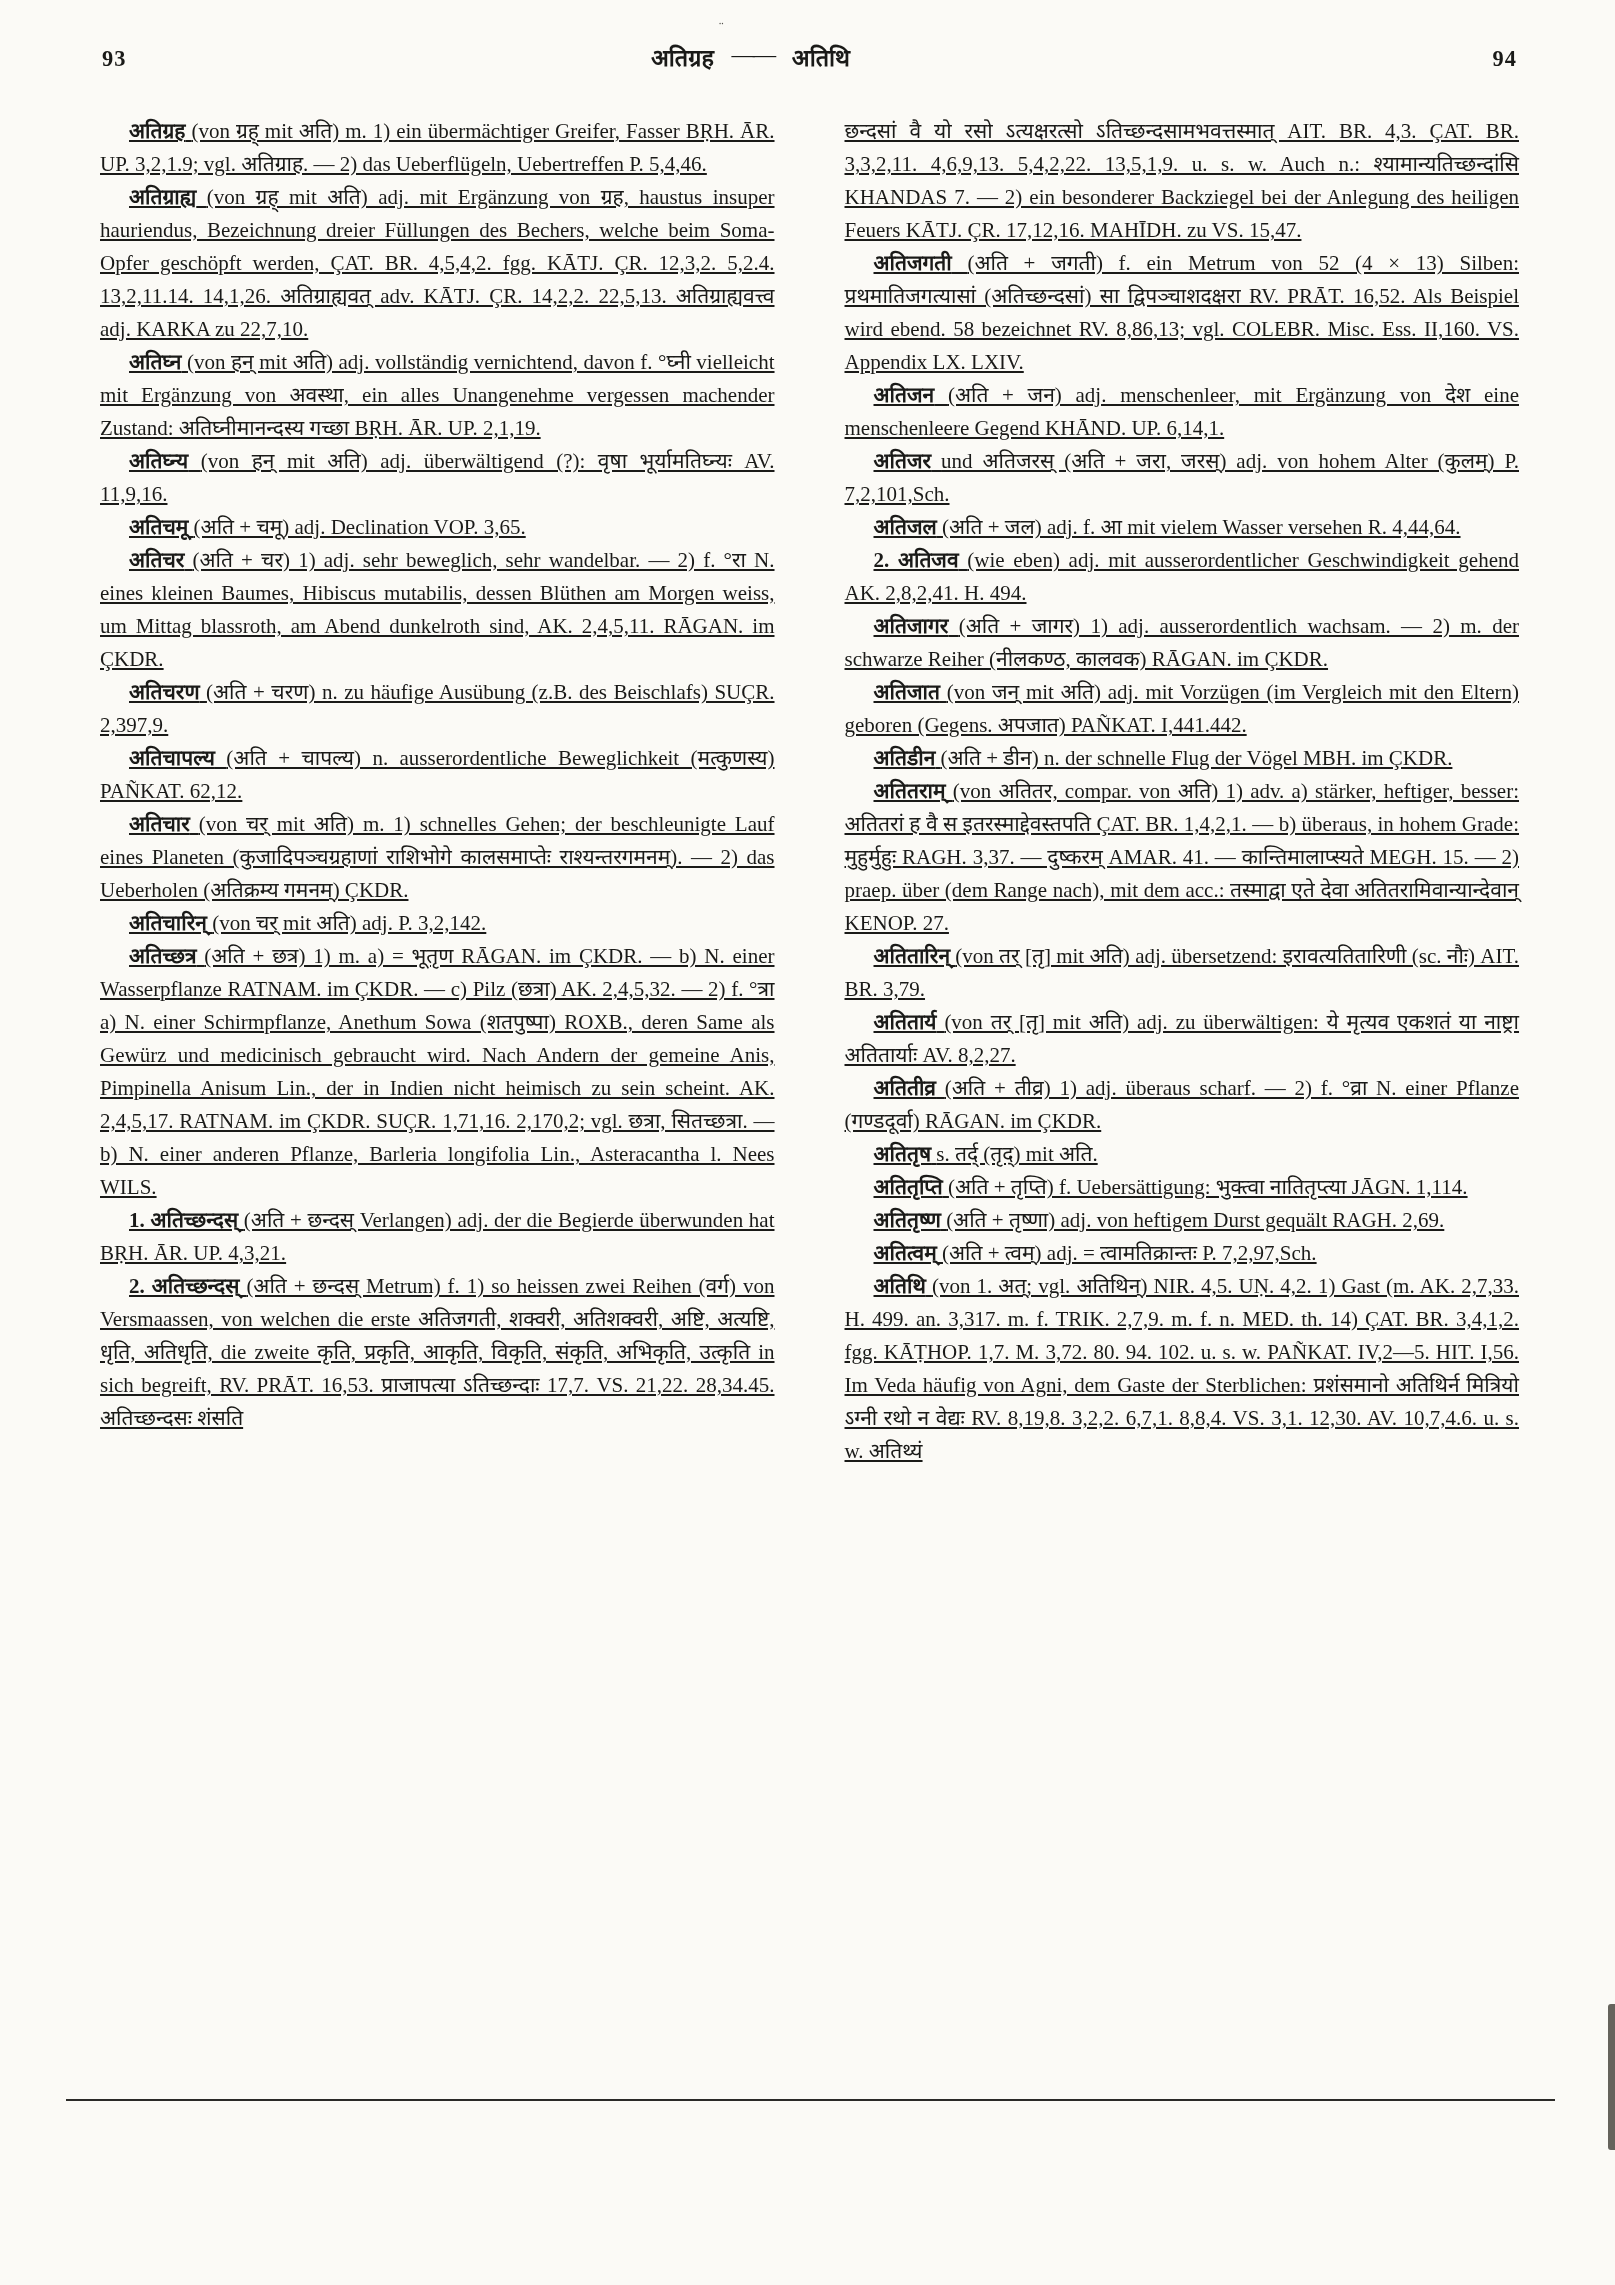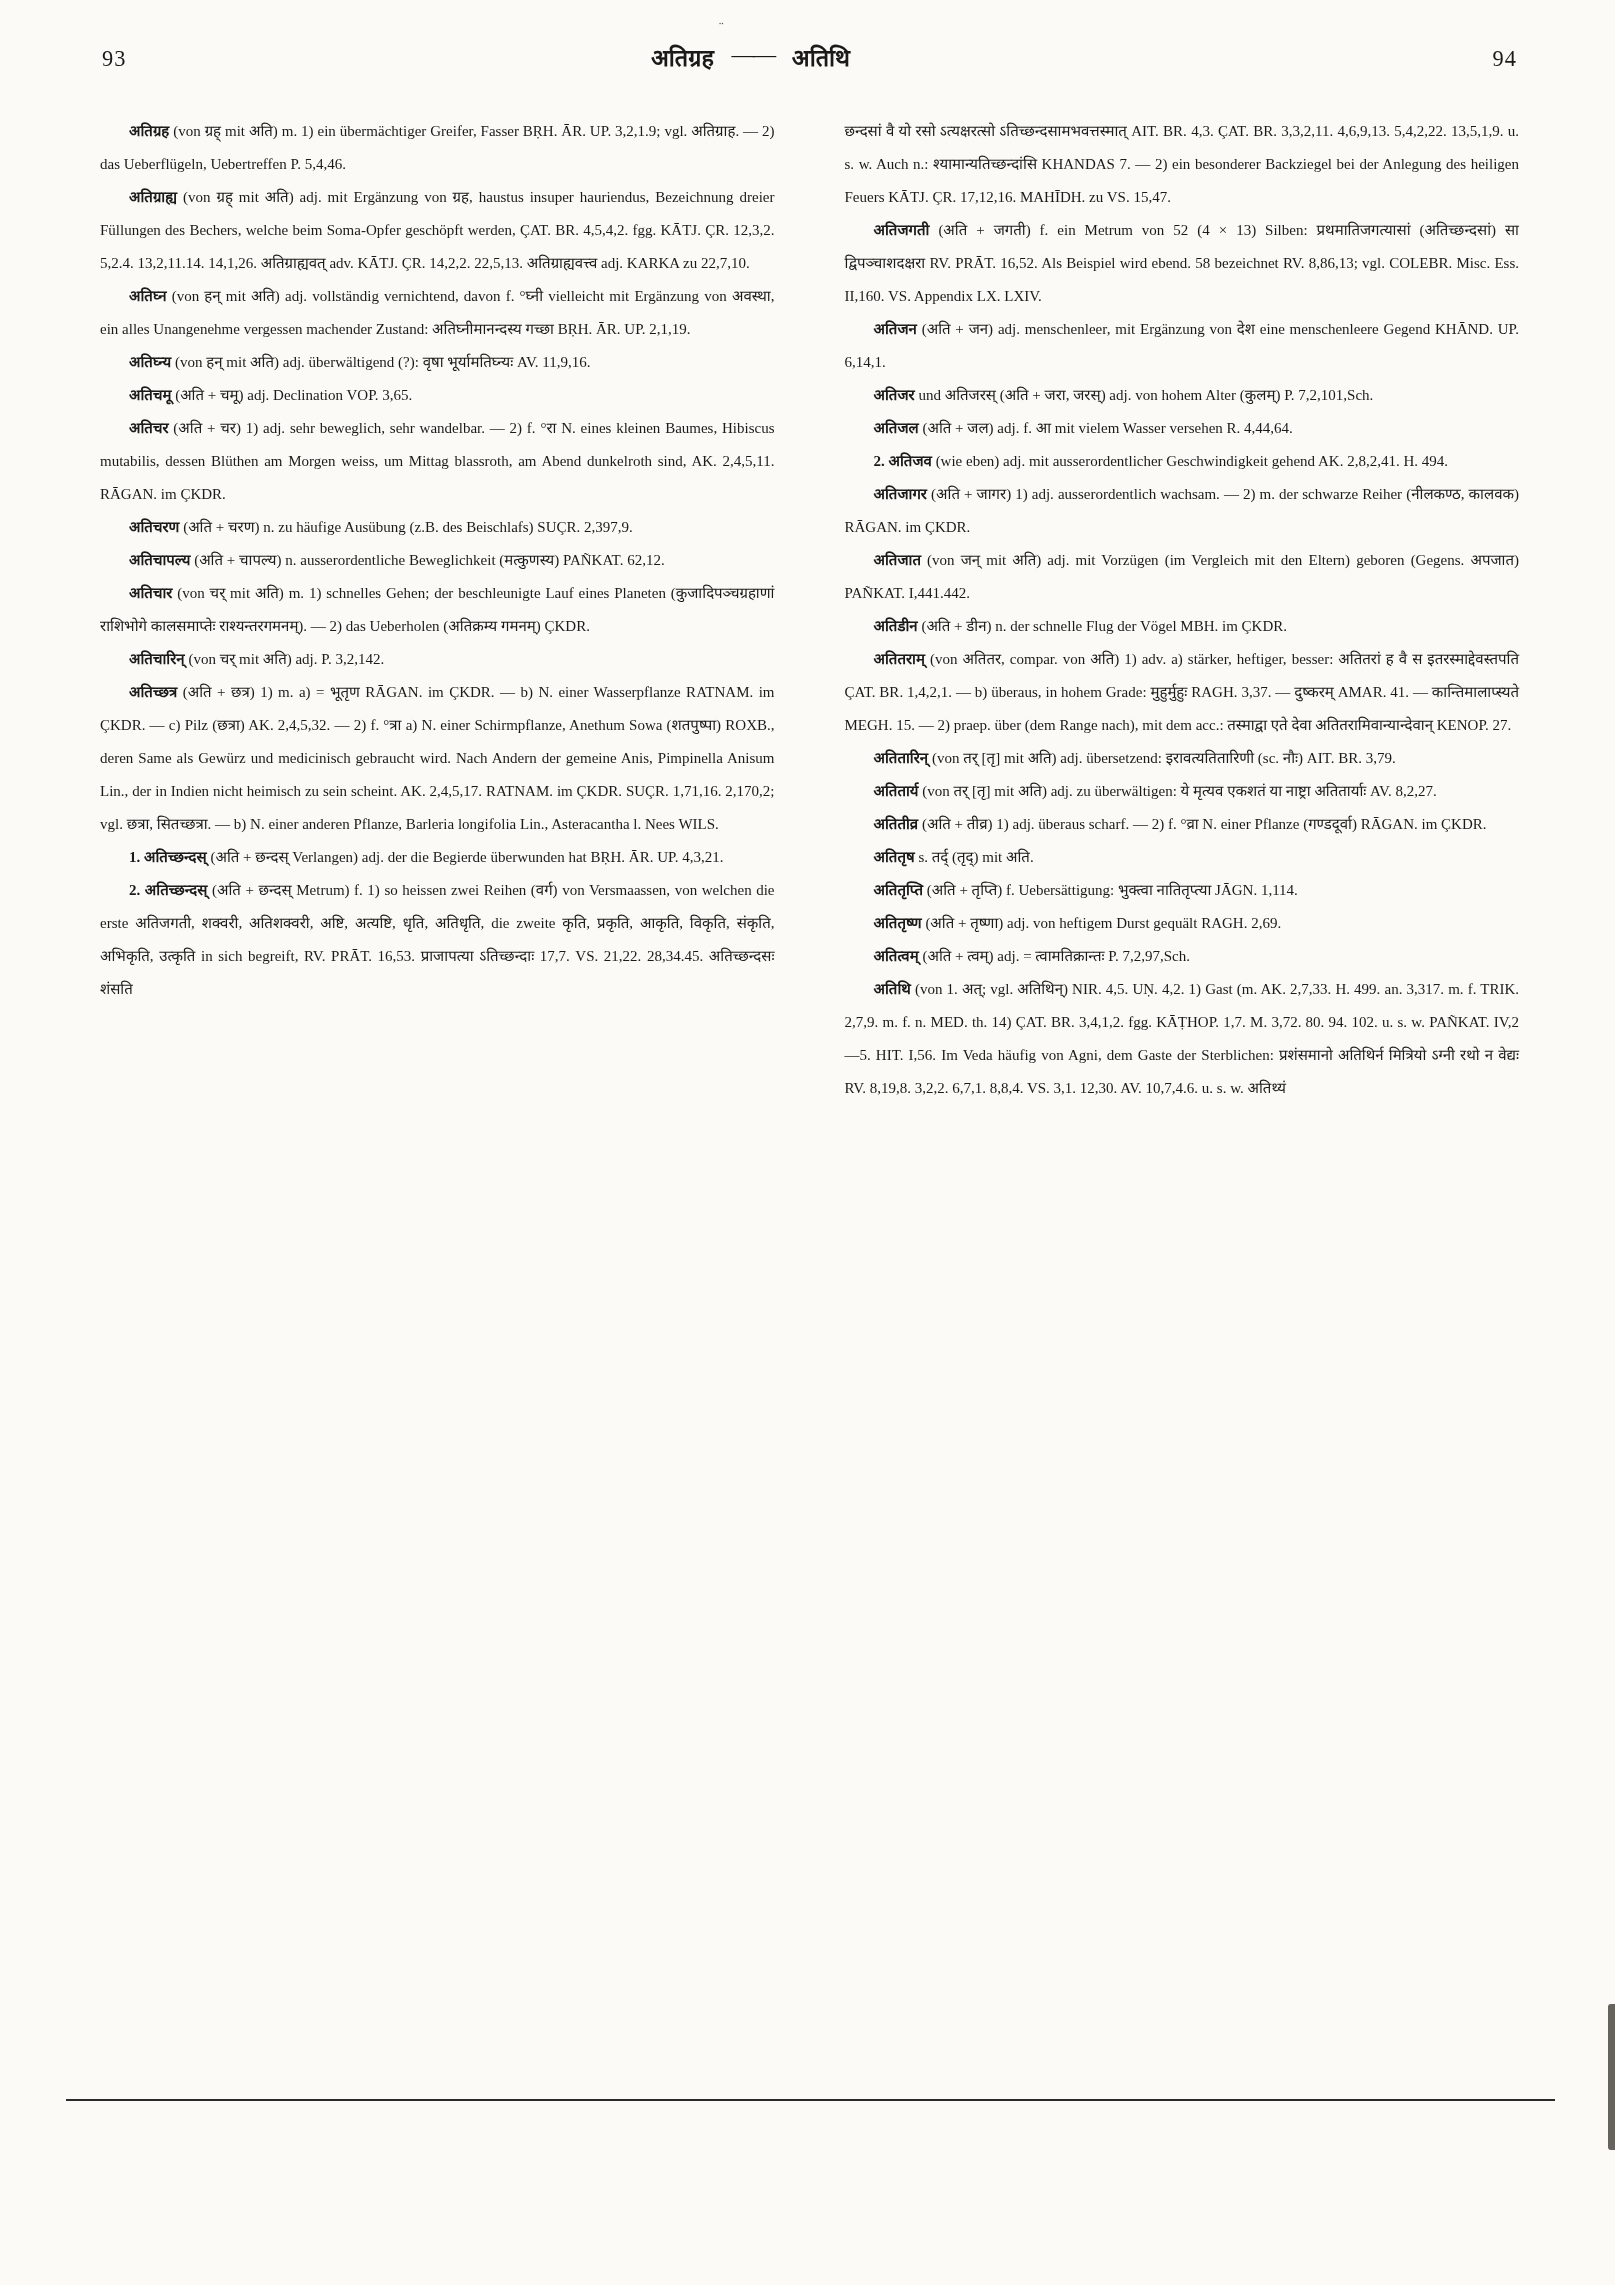--- a/index.html
+++ b/index.html
@@ -21,21 +21,21 @@
     position: absolute;
     top: 41px;
     left: 102px;
     right: 98px;
     display: flex;
     align-items: baseline;
     justify-content: space-between;
     font-size: 22.4px;
   }
   .pagenum {
-    font-weight: normal;
+    font-weight: bold;
     letter-spacing: 1px;
   }
   .running-title {
     font-size: 23.4px;
     font-weight: bold;
     display: inline-flex;
     align-items: baseline;
     gap: 17.6px;
     transform: translateX(-59px);
   }
@@ -48,24 +48,25 @@
   .columns {
     position: absolute;
     top: 115px;
     left: 100px;
     right: 96px;
     display: flex;
     gap: 70px;
   }
   .col {
     width: 50%;
-    font-size: 15px;
+    font-size: 21px;
     line-height: 33px;
     text-align: justify;
     hyphens: none;
+    text-decoration: underline;
   }
   .entry {
     margin: 0;
     padding: 0;
     text-indent: 29px;
   }
   .entry.continuation {
     text-indent: 0;
   }
   .hw {

